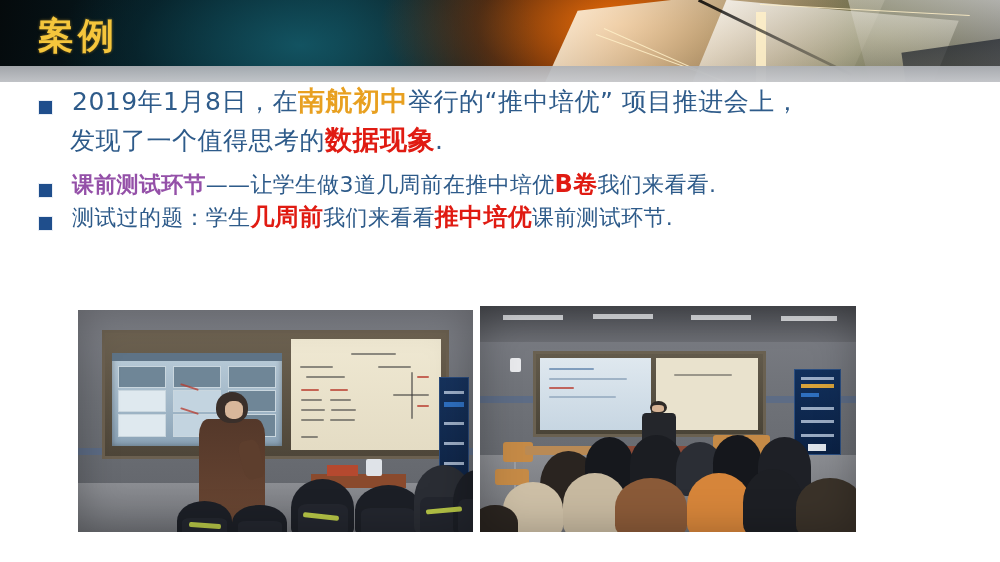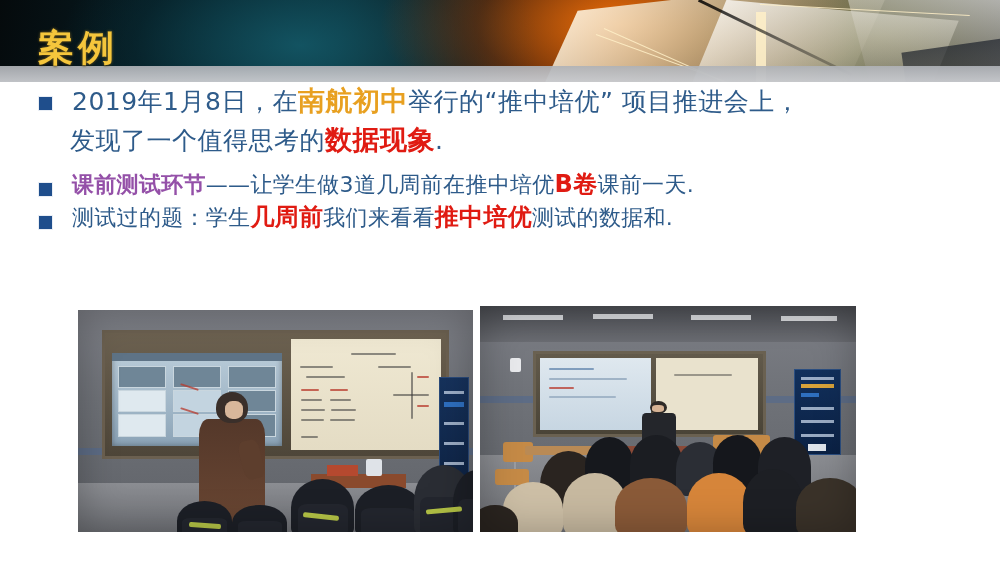--- a/index.html
+++ b/index.html
@@ -35,30 +35,30 @@
   .line{position:absolute;background:rgba(255,240,200,.85);height:1px;transform-origin:left center;}
   .l1{left:596px;top:34px;width:330px;transform:rotate(20deg);}
   .l2{left:604px;top:28px;width:300px;transform:rotate(24deg);}
   .l3{left:760px;top:4px;width:210px;transform:rotate(3deg);}
   .l4{left:756px;top:12px;width:10px;height:70px;transform:rotate(0deg);}
   .dark-streak{position:absolute;left:690px;top:36px;width:170px;height:3px;
       background:linear-gradient(90deg,rgba(0,0,0,.85),rgba(20,20,20,.2));transform:rotate(26deg);}
   .banner-haze{position:absolute;left:0;top:66px;width:1000px;height:16px;
       background:linear-gradient(180deg,rgba(175,178,183,.92),rgba(200,202,206,.96));}
   .banner-title{
-    position:absolute;left:38px;top:24px;
+    position:absolute;left:38px;top:12px;
     font-size:36px;font-weight:700;letter-spacing:4px;
     color:#f5c63c;
     text-shadow:0 0 3px rgba(255,200,60,.55),0 1px 2px rgba(0,0,0,.6);
     font-family:"DejaVu Sans","Liberation Sans",sans-serif;
   }
 
   
   .body{position:absolute;left:0;top:86px;width:1000px;}
-  .bullet-row{display:flex;align-items:flex-start;}
+  .bullet-row{display:flex;align-items:flex-end;}
   .sq{
     flex:0 0 auto;width:13px;height:13px;background:#1f4e8c;
     border:1px solid #e9eef5;margin-left:38px;margin-top:10px;
   }
   .btext{margin-left:19px;color:#2e5b8a;line-height:1.08;}
 
   .ln1{font-size:25px;color:#2e5b8a;letter-spacing:.5px;white-space:nowrap;
        font-family:"DejaVu Sans","Liberation Sans",sans-serif;}
   .ln2{margin-left:70px;font-size:25px;color:#2e5b8a;letter-spacing:.5px;white-space:nowrap;
        font-family:"DejaVu Sans","Liberation Sans",sans-serif;}
@@ -165,30 +165,30 @@
     <div class="bullet-row row2">
       <div class="ln2">
         <span>发现了一个值得思考的</span><span class="hl-red">数据现象</span><span>.</span>
       </div>
     </div>
 
     <div class="bullet-row row3">
       <div class="sq"></div>
       <div class="btext">
         <div class="ln3">
-          <span class="hl-purple">课前测试环节</span><span>——让学生做3道几周前在推中培优</span><span class="hl-red-s">B卷</span><span>课前一天.</span>
+          <span class="hl-purple">课前测试环节</span><span>——让学生做3道几周前在推中培优</span><span class="hl-red-s">B卷</span><span>我们来看看.</span>
         </div>
       </div>
     </div>
 
     <div class="bullet-row row4">
       <div class="sq"></div>
       <div class="btext">
         <div class="ln4">
-          <span>测试过的题：学生</span><span class="hl-red-s">几周前</span><span>我们来看看</span><span class="hl-red-s">推中培优</span><span>测试的数据和.</span>
+          <span>测试过的题：学生</span><span class="hl-red-s">几周前</span><span>我们来看看</span><span class="hl-red-s">推中培优</span><span>课前测试环节.</span>
         </div>
       </div>
     </div>
   </div>
 
   <div class="photo photo-left">
     <div class="wall"></div>
     <div class="stripe" style="top:62%;"></div>
     <div class="floor"></div>
 

